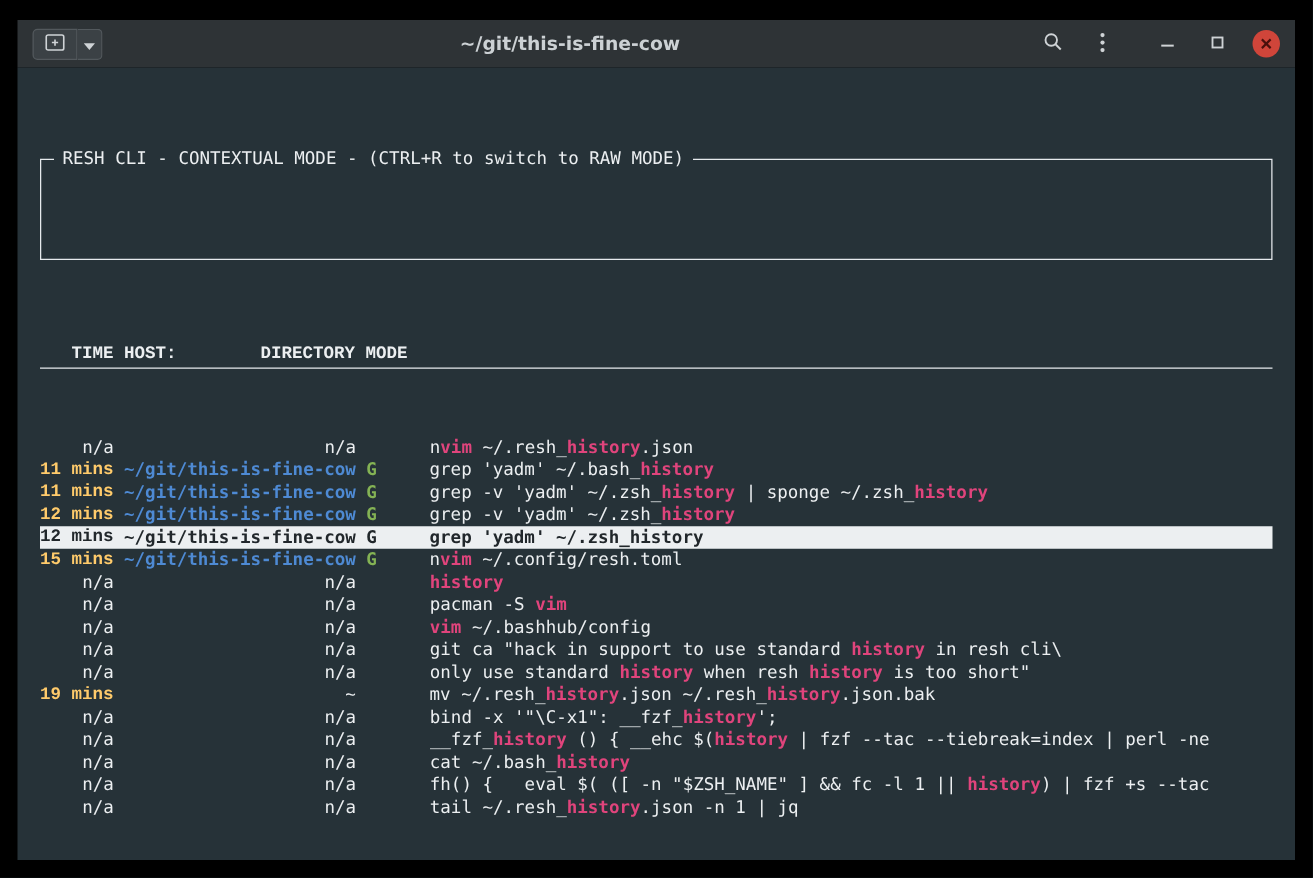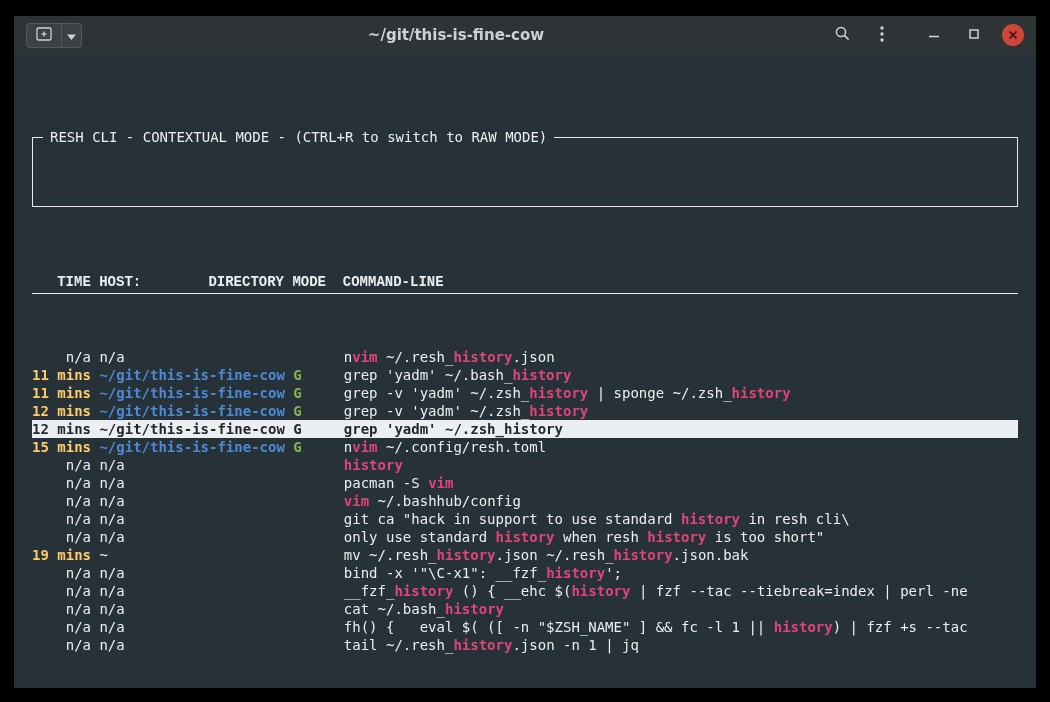--- a/index.html
+++ b/index.html
@@ -40,41 +40,41 @@
     display: flex; align-items: center; justify-content: center;
   }
   
   .terminal {
     position: absolute; top: 54px; left: 14px; right: 14px; bottom: 14px;
     background: var(--background, #263238); color: var(--foreground, #eceff1);
     font-size: 14px; line-height: 18px; padding: 8px 18px 0; overflow: hidden;
     white-space: pre;
   }
   .search-box {
-    border: 1px solid #e6eaed; margin: 12px 0 12px; padding: 1px 8px 5px;
+    border: 1px solid #e6eaed; margin: 2px 0 12px; padding: 1px 8px 16px;
     min-width: 0;
   }
   .search-box legend { padding: 0 7px; margin-left: 2px; }
   .query-line { white-space: pre; }
   .cursor {
     display: inline-block; width: 8px; height: 15px;
     background: var(--foreground, #eceff1); vertical-align: -2px;
   }
   .table-header {
     display: flex; font-weight: bold; border-bottom: 1px solid #e6eaed;
     height: 21px;
     font-family: Liberation Mono, monospace;
   }
   .header-host { display: inline-flex; justify-content: space-between; }
   .trow { display: flex; height: 18px; white-space: pre; }
   .c-time  { width: 7ch;  text-align: right; flex: none; }
-  .c-host  { width: 22ch; text-align: left; flex: none; margin-left: 1ch; }
+  .c-host  { width: 22ch; text-align: right; flex: none; margin-left: 1ch; }
   .c-flags { width: 5ch;  flex: none; margin-left: 1ch; }
   .c-cmd   { flex: 1; margin-left: 1ch; white-space: pre; overflow: hidden; }
-  .t-time { color: var(--time, #ffcb6b); font-weight: bold; }
+  .t-time { color: var(--time, #ffcb6b); font-weight: bold; font-family: Liberation Mono, monospace; }
   .t-host { color: var(--host, #4e8ad4); font-weight: bold; }
   .t-flag { color: var(--flag, #84b354); font-weight: bold; }
   .match  { color: var(--match, #e0447c); font-weight: bold; text-align: right; }
   .trow.selected { background: var(--selection-bg, #eceff1); }
   .trow.selected span, .trow.selected .match {
     color: var(--selection-fg, #21272b) !important; font-weight: bold;
   }
 </style>
 </head>
 <body>
@@ -149,21 +149,20 @@
   <div class="terminal">
 
     <fieldset class="search-box">
       <legend>RESH CLI - CONTEXTUAL MODE - (CTRL+R to switch to RAW MODE)</legend>
     </fieldset>
 
     <div class="table-header">
       <span class="c-time">TIME</span>
       <span class="c-host header-host"><span>HOST:</span><span>DIRECTORY</span></span>
       <span class="c-flags">MODE</span>
-      <span class="c-cmd">COMMAND-LINE</span>
     </div>
 
     <div class="rows"><div class="trow"><span class="c-time">n/a</span><span class="c-host">n/a</span><span class="c-flags t-flag"></span><span class="c-cmd"><span>n</span><span class="match">vim</span><span> ~/.resh_</span><span class="match">history</span><span>.json</span></span></div><div class="trow"><span class="c-time t-time">11 mins</span><span class="c-host t-host">~/git/this-is-fine-cow</span><span class="c-flags t-flag">G</span><span class="c-cmd"><span>grep 'yadm' ~/.bash_</span><span class="match">history</span></span></div><div class="trow"><span class="c-time t-time">11 mins</span><span class="c-host t-host">~/git/this-is-fine-cow</span><span class="c-flags t-flag">G</span><span class="c-cmd"><span>grep -v 'yadm' ~/.zsh_</span><span class="match">history</span><span> | sponge ~/.zsh_</span><span class="match">history</span></span></div><div class="trow"><span class="c-time t-time">12 mins</span><span class="c-host t-host">~/git/this-is-fine-cow</span><span class="c-flags t-flag">G</span><span class="c-cmd"><span>grep -v 'yadm' ~/.zsh_</span><span class="match">history</span></span></div><div class="trow selected"><span class="c-time t-time">12 mins</span><span class="c-host t-host">~/git/this-is-fine-cow</span><span class="c-flags t-flag">G</span><span class="c-cmd"><span>grep 'yadm' ~/.zsh_history</span></span></div><div class="trow"><span class="c-time t-time">15 mins</span><span class="c-host t-host">~/git/this-is-fine-cow</span><span class="c-flags t-flag">G</span><span class="c-cmd"><span>n</span><span class="match">vim</span><span> ~/.config/resh.toml</span></span></div><div class="trow"><span class="c-time">n/a</span><span class="c-host">n/a</span><span class="c-flags t-flag"></span><span class="c-cmd"><span class="match">history</span></span></div><div class="trow"><span class="c-time">n/a</span><span class="c-host">n/a</span><span class="c-flags t-flag"></span><span class="c-cmd"><span>pacman -S </span><span class="match">vim</span></span></div><div class="trow"><span class="c-time">n/a</span><span class="c-host">n/a</span><span class="c-flags t-flag"></span><span class="c-cmd"><span class="match">vim</span><span> ~/.bashhub/config</span></span></div><div class="trow"><span class="c-time">n/a</span><span class="c-host">n/a</span><span class="c-flags t-flag"></span><span class="c-cmd"><span>git ca "hack in support to use standard </span><span class="match">history</span><span> in resh cli\</span></span></div><div class="trow"><span class="c-time">n/a</span><span class="c-host">n/a</span><span class="c-flags t-flag"></span><span class="c-cmd"><span>only use standard </span><span class="match">history</span><span> when resh </span><span class="match">history</span><span> is too short"</span></span></div><div class="trow"><span class="c-time t-time">19 mins</span><span class="c-host">~</span><span class="c-flags t-flag"></span><span class="c-cmd"><span>mv ~/.resh_</span><span class="match">history</span><span>.json ~/.resh_</span><span class="match">history</span><span>.json.bak</span></span></div><div class="trow"><span class="c-time">n/a</span><span class="c-host">n/a</span><span class="c-flags t-flag"></span><span class="c-cmd"><span>bind -x '"\C-x1": __fzf_</span><span class="match">history</span><span>';</span></span></div><div class="trow"><span class="c-time">n/a</span><span class="c-host">n/a</span><span class="c-flags t-flag"></span><span class="c-cmd"><span>__fzf_</span><span class="match">history</span><span> () { __ehc $(</span><span class="match">history</span><span> | fzf --tac --tiebreak=index | perl -ne</span></span></div><div class="trow"><span class="c-time">n/a</span><span class="c-host">n/a</span><span class="c-flags t-flag"></span><span class="c-cmd"><span>cat ~/.bash_</span><span class="match">history</span></span></div><div class="trow"><span class="c-time">n/a</span><span class="c-host">n/a</span><span class="c-flags t-flag"></span><span class="c-cmd"><span>fh() {   eval $( ([ -n "$ZSH_NAME" ] &amp;&amp; fc -l 1 || </span><span class="match">history</span><span>) | fzf +s --tac</span></span></div><div class="trow"><span class="c-time">n/a</span><span class="c-host">n/a</span><span class="c-flags t-flag"></span><span class="c-cmd"><span>tail ~/.resh_</span><span class="match">history</span><span>.json -n 1 | jq</span></span></div></div>
 
     
 
     
 
   </div>
 </div>

